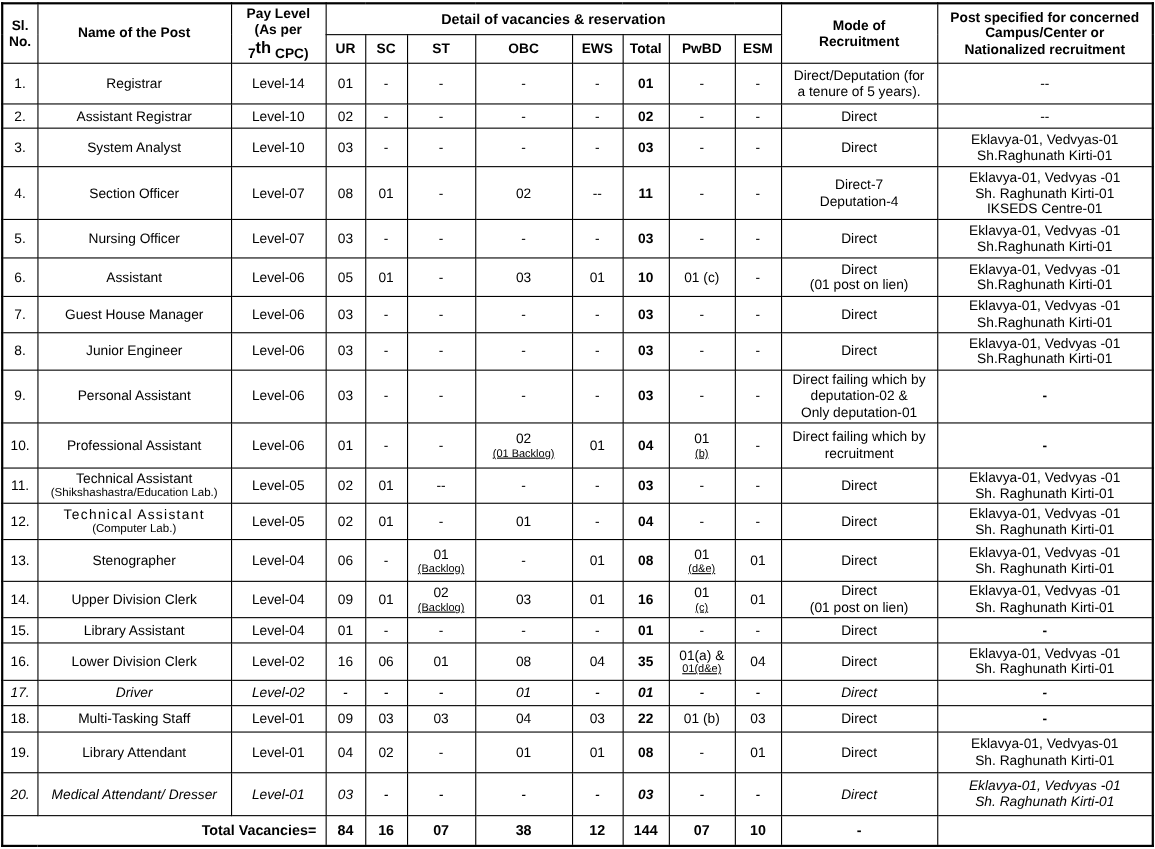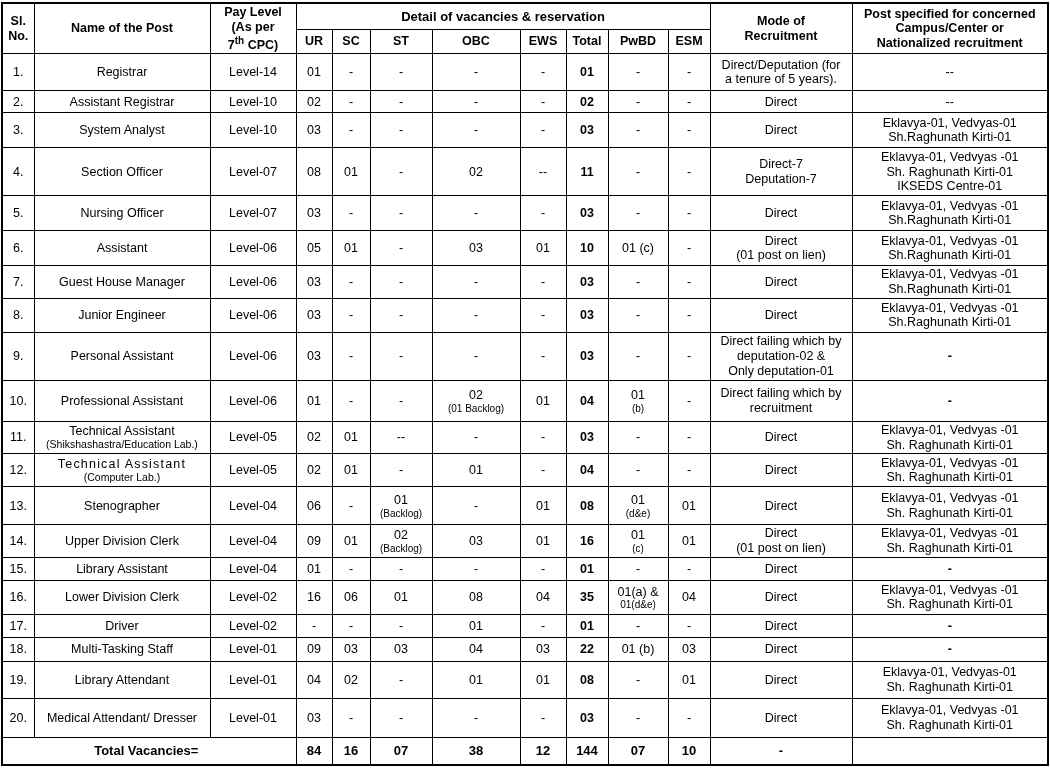--- a/index.html
+++ b/index.html
@@ -88,37 +88,38 @@
   td.total {
     font-weight: bold;
   }
   td.num {
     font-size: 12.5px;
   }
   td.num .small {
     display: block;
     font-size: 10px;
     line-height: 1.1;
+    text-decoration: underline;
   }
   td.mode, td.campus {
     font-size: 12px;
     line-height: 1.25;
   }
   td.campus .ln { display: block; }
   td.mode .ln { display: block; }
   tr.totalrow td {
     font-weight: bold;
     font-size: 13px;
   }
   tr.totalrow td.label {
-    text-align: center;
+    text-align: right;
     padding-right: 8px;
   }
   .dash-strong { font-weight: bold; }
-  sup.ord { font-size: 10px; vertical-align: super; }
+  sup.ord { font-size: 15px; vertical-align: super; }
 </style>
 </head>
 <body>
 
 <div id="page">
   <table class="vac">
     <colgroup>
       <col class="c-sl">
         <col class="c-post">
         <col class="c-pay">
@@ -234,21 +235,21 @@
           <td class="num"><span>08</span></td>
           <td class="num"><span>01</span></td>
           <td class="num"><span>-</span></td>
           <td class="num"><span>02</span></td>
           <td class="num"><span>--</span></td>
           <td class="num total"><span>11</span></td>
           <td class="num"><span>-</span></td>
           <td class="num"><span>-</span></td>
           <td class="mode">
             <span class="ln">Direct-7</span>
-            <span class="ln">Deputation-7</span>
+            <span class="ln">Deputation-4</span>
           </td>
           <td class="campus">
             <span class="ln">Eklavya-01, Vedvyas -01</span>
             <span class="ln">Sh. Raghunath Kirti-01</span>
             <span class="ln">IKSEDS Centre-01</span>
           </td>
         </tr>
         <tr style="height: 35px;">
           <td class="sl">5.</td>
           <td class="post"><span>Nursing Officer</span></td>
@@ -484,21 +485,21 @@
           <td class="num"><span>01(a) &amp;</span><span class="small">01(d&amp;e)</span></td>
           <td class="num"><span>04</span></td>
           <td class="mode">
             <span class="ln">Direct</span>
           </td>
           <td class="campus">
             <span class="ln">Eklavya-01, Vedvyas -01</span>
             <span class="ln">Sh. Raghunath Kirti-01</span>
           </td>
         </tr>
-        <tr style="height: 23px;">
+        <tr style="height: 23px; font-style: italic;">
           <td class="sl">17.</td>
           <td class="post"><span>Driver</span></td>
           <td>Level-02</td>
           <td class="num"><span>-</span></td>
           <td class="num"><span>-</span></td>
           <td class="num"><span>-</span></td>
           <td class="num"><span>01</span></td>
           <td class="num"><span>-</span></td>
           <td class="num total"><span>01</span></td>
           <td class="num"><span>-</span></td>
@@ -542,21 +543,21 @@
           <td class="num"><span>-</span></td>
           <td class="num"><span>01</span></td>
           <td class="mode">
             <span class="ln">Direct</span>
           </td>
           <td class="campus">
             <span class="ln">Eklavya-01, Vedvyas-01</span>
             <span class="ln">Sh. Raghunath Kirti-01</span>
           </td>
         </tr>
-        <tr style="height: 39px;">
+        <tr style="height: 39px; font-style: italic;">
           <td class="sl">20.</td>
           <td class="post"><span>Medical Attendant/ Dresser</span></td>
           <td>Level-01</td>
           <td class="num"><span>03</span></td>
           <td class="num"><span>-</span></td>
           <td class="num"><span>-</span></td>
           <td class="num"><span>-</span></td>
           <td class="num"><span>-</span></td>
           <td class="num total"><span>03</span></td>
           <td class="num"><span>-</span></td>

